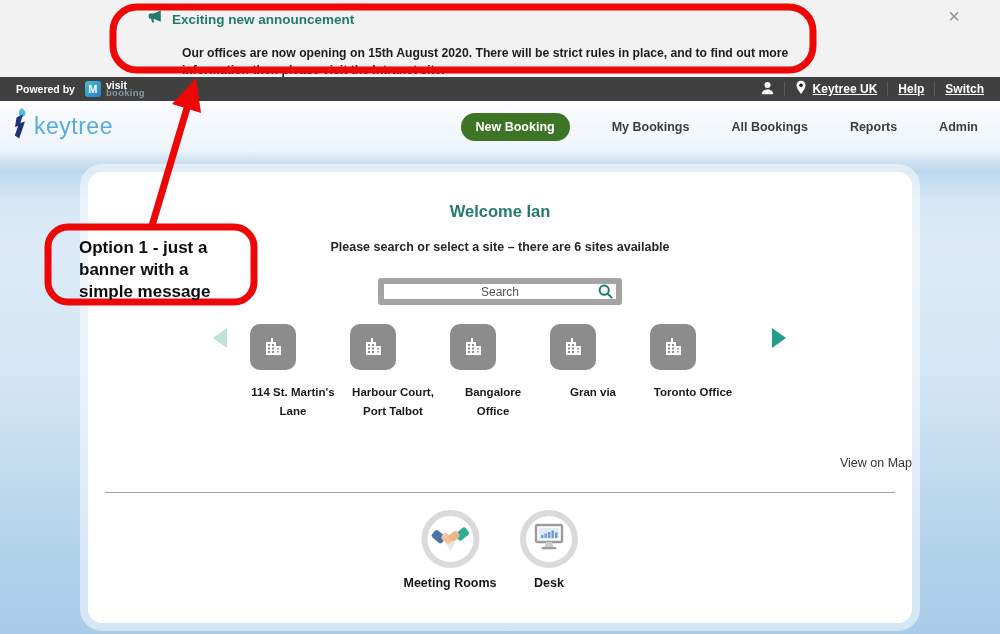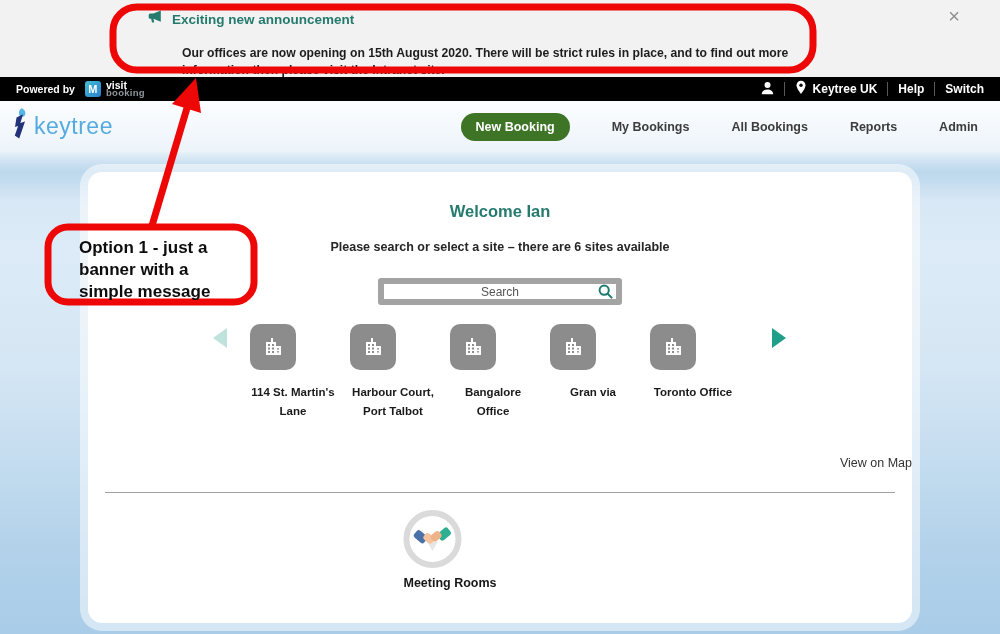--- a/index.html
+++ b/index.html
@@ -10,33 +10,33 @@
   
   .banner{position:absolute;left:0;top:0;width:1000px;height:77px;background:#f1f2f1;}
   .banner-inner{position:absolute;left:147px;top:9px;}
   .banner-title-row{display:flex;align-items:center;gap:9px;}
   .banner-title{font-size:13.5px;font-weight:bold;color:#257a6e;}
   .banner-message{margin-left:35px;margin-top:16px;width:614px;font-size:12.2px;
       font-weight:bold;color:#1d1d1d;line-height:17px;}
   .banner-close{position:absolute;right:40px;top:6px;font-size:20px;color:#8f8f8f;cursor:pointer;line-height:20px;}
 
   
-  .topbar{position:absolute;left:0;top:77px;width:1000px;height:24px;background:#000000;
+  .topbar{position:absolute;left:0;top:77px;width:1000px;height:24px;background:#404040;
       display:flex;justify-content:space-between;align-items:center;padding:0 16px;box-sizing:border-box;color:#fff;}
   .topbar-left{display:flex;align-items:center;gap:10px;}
   .powered{font-size:10.5px;font-weight:bold;}
   .mlogo{display:flex;align-items:center;gap:5px;}
   .msquare{width:16px;height:16px;border-radius:3px;background:linear-gradient(135deg,#41c0d2,#2b7ed1);
       display:flex;align-items:center;justify-content:center;font-size:11px;font-weight:bold;color:#fff;}
   .mtext{display:flex;flex-direction:column;line-height:8.5px;}
   .mname{font-size:10.5px;font-weight:bold;color:#fff;}
   .msub{font-size:9.5px;color:#8d969c;font-weight:bold;letter-spacing:.3px;}
   .topbar-right{display:flex;align-items:center;font-size:12px;font-weight:bold;}
   .sep{width:1px;height:14px;background:#5a5a5a;margin:0 10px;}
-  .tb-item{display:flex;align-items:center;gap:6px;cursor:pointer;}
+  .tb-item{display:flex;align-items:center;gap:6px;cursor:pointer;text-decoration:underline;}
 
   
   .navbar{position:absolute;left:0;top:101px;width:1000px;height:51px;
       background:linear-gradient(180deg,#fcfdff,#ecf4fa);
       display:flex;align-items:center;justify-content:space-between;
       padding:0 22px 0 10px;box-sizing:border-box;}
   .brand{display:flex;align-items:flex-start;gap:2px;cursor:pointer;}
   .brand-name{font-size:23px;color:#55aadf;letter-spacing:.5px;margin-top:6px;}
   .nav{display:flex;align-items:center;gap:42px;font-size:12.5px;font-weight:bold;color:#3c3c3c;}
   .nav-item{cursor:pointer;}
@@ -67,21 +67,21 @@
   .tile-label{margin-top:13px;width:86px;text-align:center;font-size:11.5px;font-weight:bold;
       color:#1a1a1a;line-height:19px;}
   .arrow-left{position:absolute;left:125px;top:4px;width:0;height:0;cursor:pointer;
       border-top:10px solid transparent;border-bottom:10px solid transparent;border-right:14px solid #bfe3dc;}
   .arrow-right{position:absolute;right:126px;top:4px;width:0;height:0;cursor:pointer;
       border-top:10px solid transparent;border-bottom:10px solid transparent;border-left:14px solid #1f9e8a;}
 
   .viewmap{position:absolute;top:284px;left:0;width:100%;text-align:right;
       font-size:12.5px;color:#333;cursor:pointer;}
   .divider{position:absolute;top:320px;left:17px;right:17px;border-top:1px solid #a0a0a0;}
-  .cat{position:absolute;top:338px;display:flex;flex-direction:column;align-items:flex-start;
+  .cat{position:absolute;top:338px;display:flex;flex-direction:column;align-items:center;
       transform:translateX(-50%);cursor:pointer;}
   .cat-meeting{left:362px;}
   .cat-desk{left:461px;}
   .cat-circle{width:46px;height:46px;border-radius:50%;border:6px solid #dadada;background:#fff;
       display:flex;align-items:center;justify-content:center;overflow:hidden;}
   .cat-label{margin-top:8px;font-size:12.5px;font-weight:bold;color:#161616;white-space:nowrap;}
 
   
   .annotation{position:absolute;left:0;top:0;width:1000px;height:634px;pointer-events:none;z-index:50;}
 </style>
@@ -292,20 +292,38 @@
             <rect x="4" y="15" width="13" height="9" rx="2.5" fill="#4b72a8" transform="rotate(40 10 19)"></rect>
             <rect x="27" y="13" width="13" height="9" rx="2.5" fill="#2fae92" transform="rotate(-40 33 17)"></rect>
             <polygon points="17,25 27,25 22,34" fill="#e6e6e6"></polygon>
             <rect x="13" y="17" width="11" height="8" rx="3.5" fill="#f5c49e" transform="rotate(40 18 21)"></rect>
             <rect x="20" y="15" width="11" height="8" rx="3.5" fill="#eeb489" transform="rotate(-40 26 19)"></rect>
           </svg>
         </span>
         <span class="cat-label">Meeting Rooms</span>
       </div>
 
+      <div class="cat cat-desk">
+        <span class="cat-circle">
+          <svg width="44" height="44" viewBox="0 0 44 44">
+            <rect x="9" y="8" width="26" height="17" rx="1.5" fill="#fff" stroke="#9c9c9c" stroke-width="2.4"></rect>
+            <rect x="12" y="11" width="20" height="11" fill="#dfecf7"></rect>
+            <g fill="#6b9bd2">
+                <rect x="14" y="18" width="2.4" height="3"></rect>
+                <rect x="17.5" y="16.5" width="2.4" height="4.5"></rect>
+                <rect x="21" y="15" width="2.4" height="6"></rect>
+                <rect x="24.5" y="13.5" width="2.4" height="7.5"></rect>
+                <rect x="28" y="15.5" width="2.4" height="5.5"></rect>
+              </g>
+            <polygon points="19,25 25,25 26.5,30 17.5,30" fill="#cdcdcd"></polygon>
+            <rect x="14.5" y="30" width="15" height="2.2" rx="1" fill="#9c9c9c"></rect>
+          </svg>
+        </span>
+        <span class="cat-label">Desk</span>
+      </div>
     </div>
   </div>
 
   <svg class="annotation" viewBox="0 0 1000 634">
     <rect x="113" y="7" width="700" height="63" rx="24" fill="none" stroke="#ee0707" stroke-width="7"></rect>
     <rect x="48" y="227" width="206" height="75" rx="20" fill="none" stroke="#ee0707" stroke-width="7"></rect>
     <line x1="151" y1="229" x2="187" y2="108" stroke="#ee0707" stroke-width="7"></line>
     <polygon points="196,78 172,104 201,113" fill="#ee0707"></polygon>
     <text x="79" y="253" font-family="Liberation Sans, sans-serif" font-size="17" font-weight="bold" fill="#0d0d0d">Option 1 - just a</text>
     <text x="79" y="275" font-family="Liberation Sans, sans-serif" font-size="17" font-weight="bold" fill="#0d0d0d">banner with a</text>

